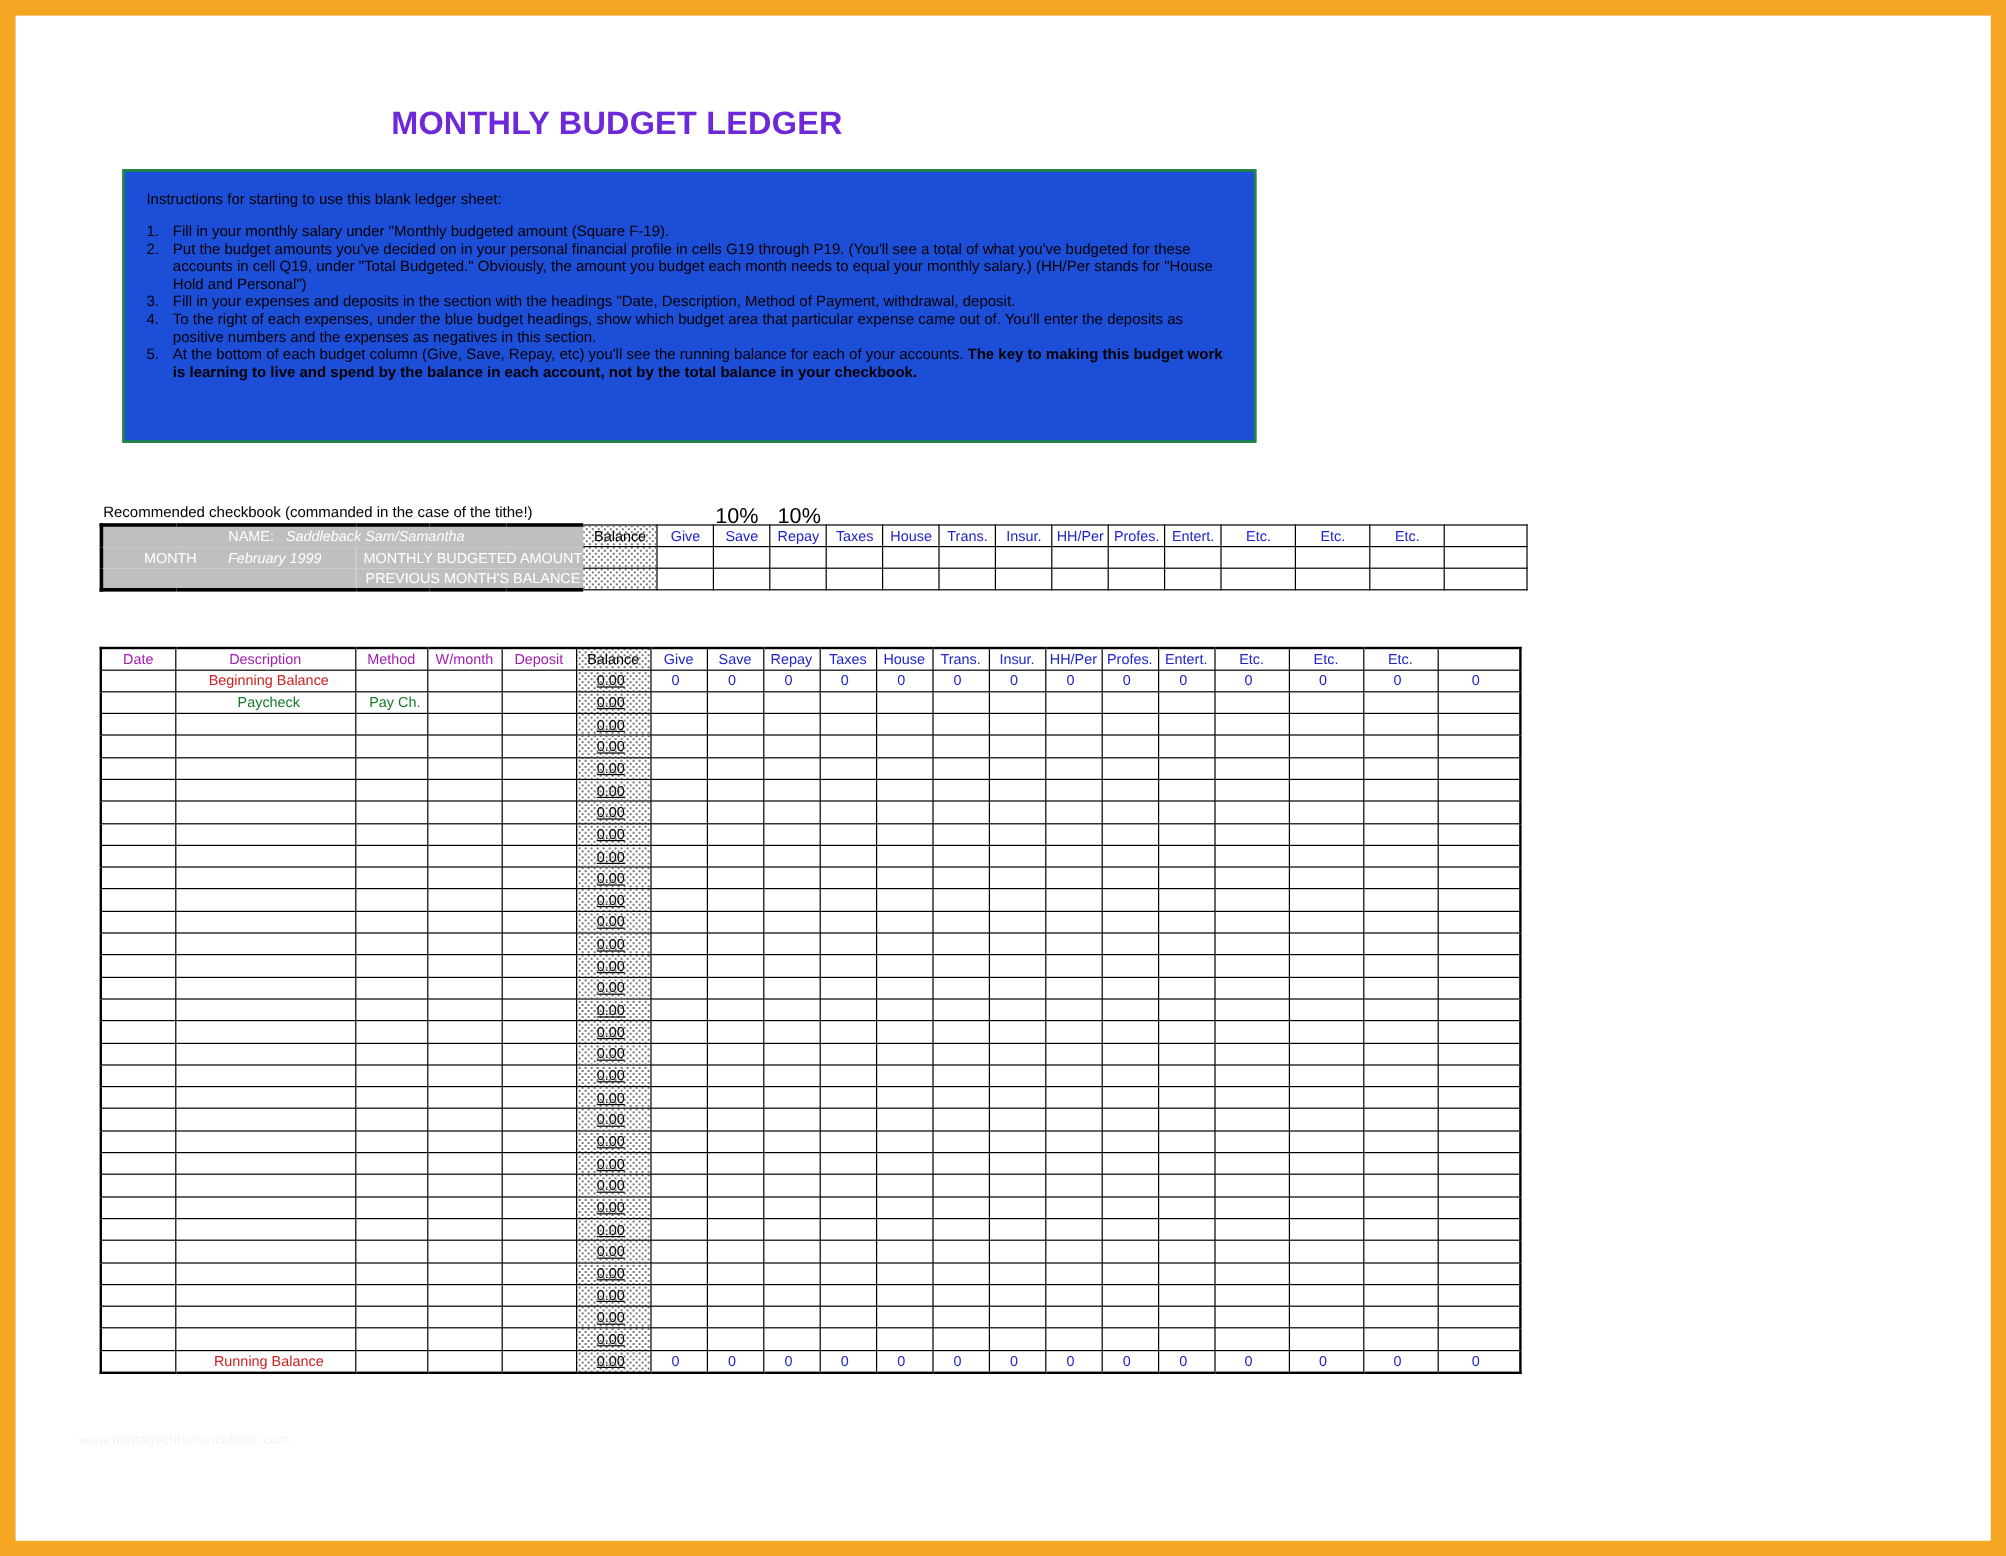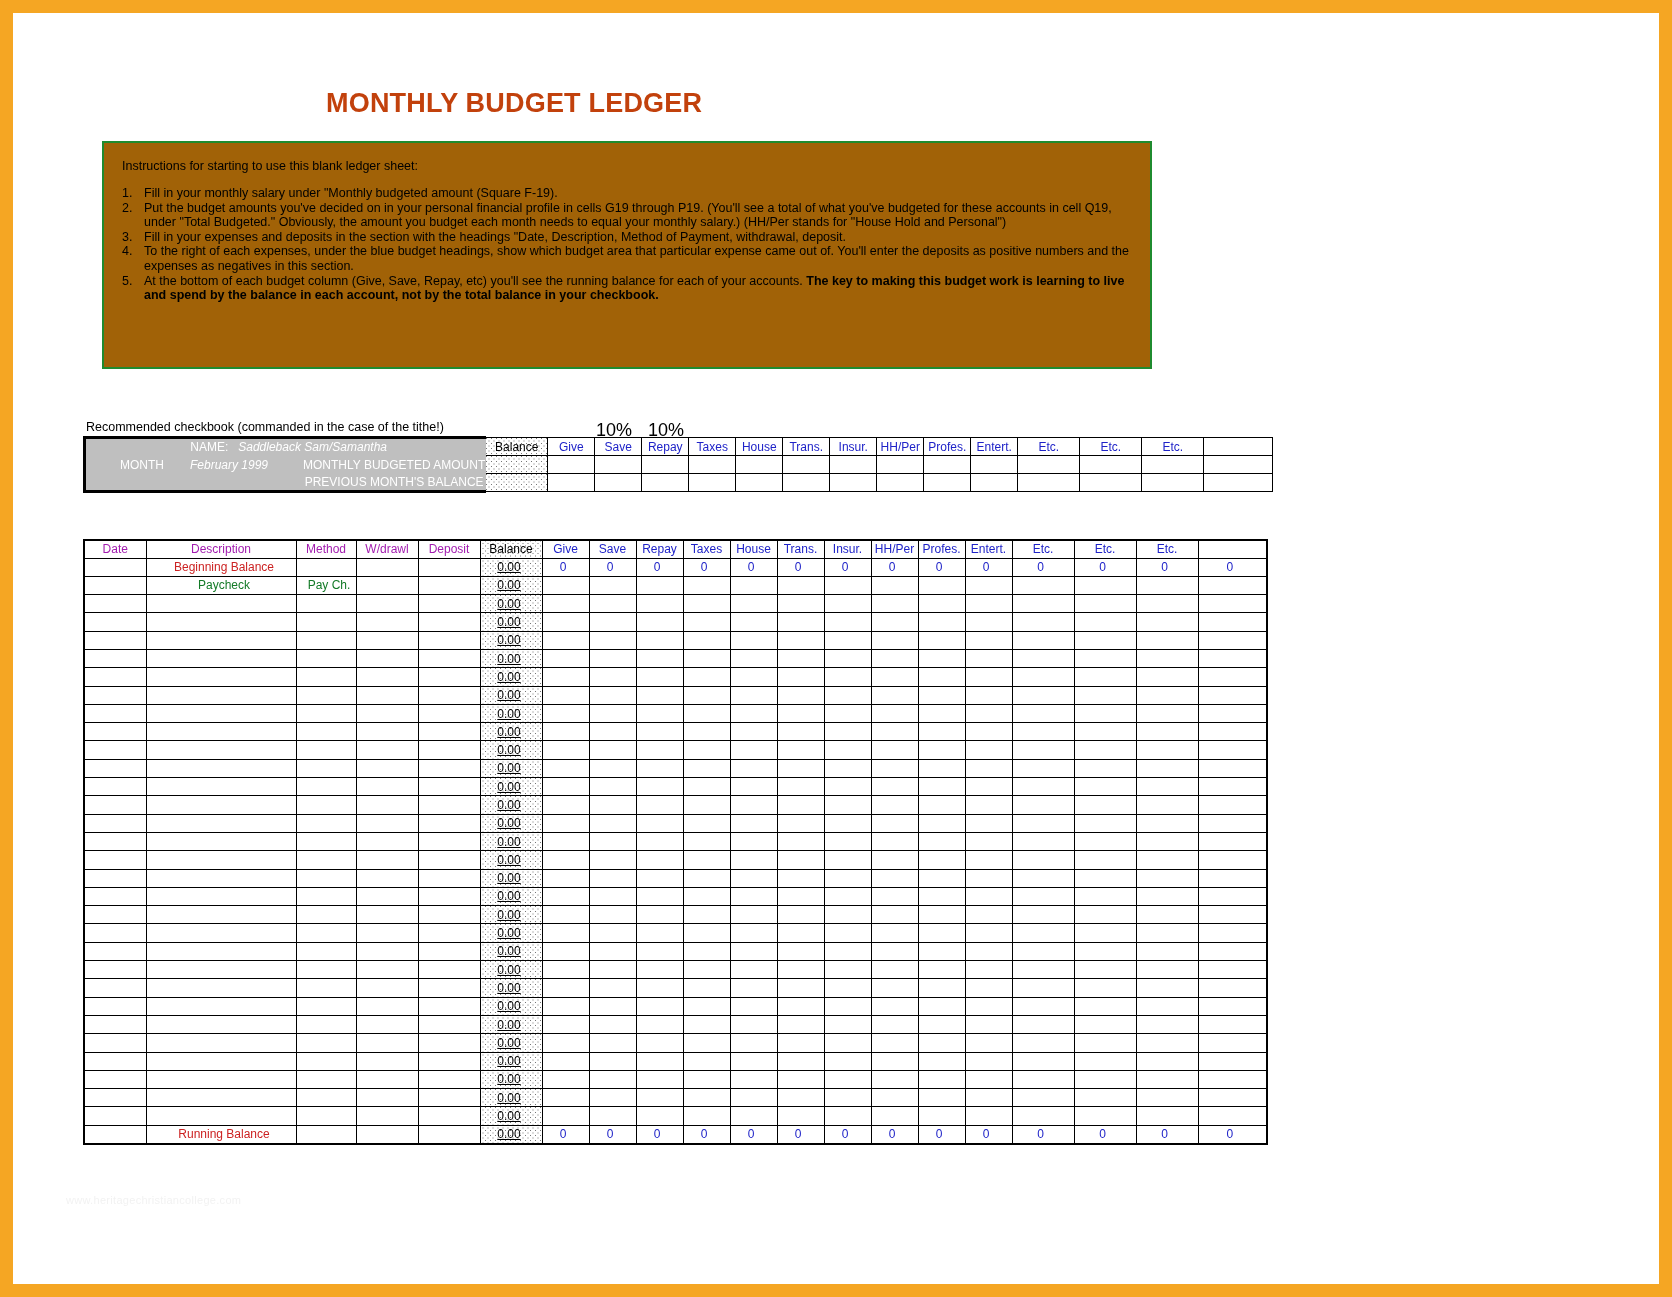--- a/index.html
+++ b/index.html
@@ -23,29 +23,29 @@
   #sheet {
     position:absolute; left:26px; top:26px;
     width:1620px; height:1245px;
     background:#fff;
   }
 
   
   #doc-title {
     position:absolute; left:300px; top:62px;
     font-size:27px; font-weight:bold; letter-spacing:.2px;
-    color:#c2410c; white-space:nowrap;
+    color:#6d28d9; white-space:nowrap;
   }
 
   
   #instructions-box {
     position:absolute; left:76px; top:115px;
-    width:1050px; height:228px;
+    width:945px; height:228px;
     border:2px solid #1f8b2f;
-    background:#a16207;
+    background:#1d4ed8;
     padding:16px 18px 0 18px;
   }
   .instr-intro { font-size:12.5px; color:#000; margin-bottom:13px; }
   .instr-list { list-style:none; margin:0; padding:0; }
   .instr-list li {
     display:flex; font-size:12.5px; color:#000;
     line-height:14.6px; margin-bottom:0px;
   }
   .instr-num { width:22px; flex:0 0 22px; }
   .instr-text { flex:1; }
@@ -280,21 +280,21 @@
         <col style="width: 62px;">
         <col style="width: 62px;">
         <col style="width: 62px;">
         <col style="width: 69px;">
       </colgroup>
     <thead id="ledger-head">
         <tr>
           <th class="redhdr thickleft thicktop">Date</th>
           <th class="redhdr thicktop">Description</th>
           <th class="redhdr thicktop">Method</th>
-          <th class="redhdr thicktop">W/drawl</th>
+          <th class="redhdr thicktop">W/month</th>
           <th class="redhdr thicktop">Deposit</th>
           <th class="dotted balance-hdr thicktop">Balance</th>
           <th class="bluehdr thicktop">Give</th>
           <th class="bluehdr thicktop">Save</th>
           <th class="bluehdr thicktop">Repay</th>
           <th class="bluehdr thicktop">Taxes</th>
           <th class="bluehdr thicktop">House</th>
           <th class="bluehdr thicktop">Trans.</th>
           <th class="bluehdr thicktop">Insur.</th>
           <th class="bluehdr thicktop">HH/Per</th>

